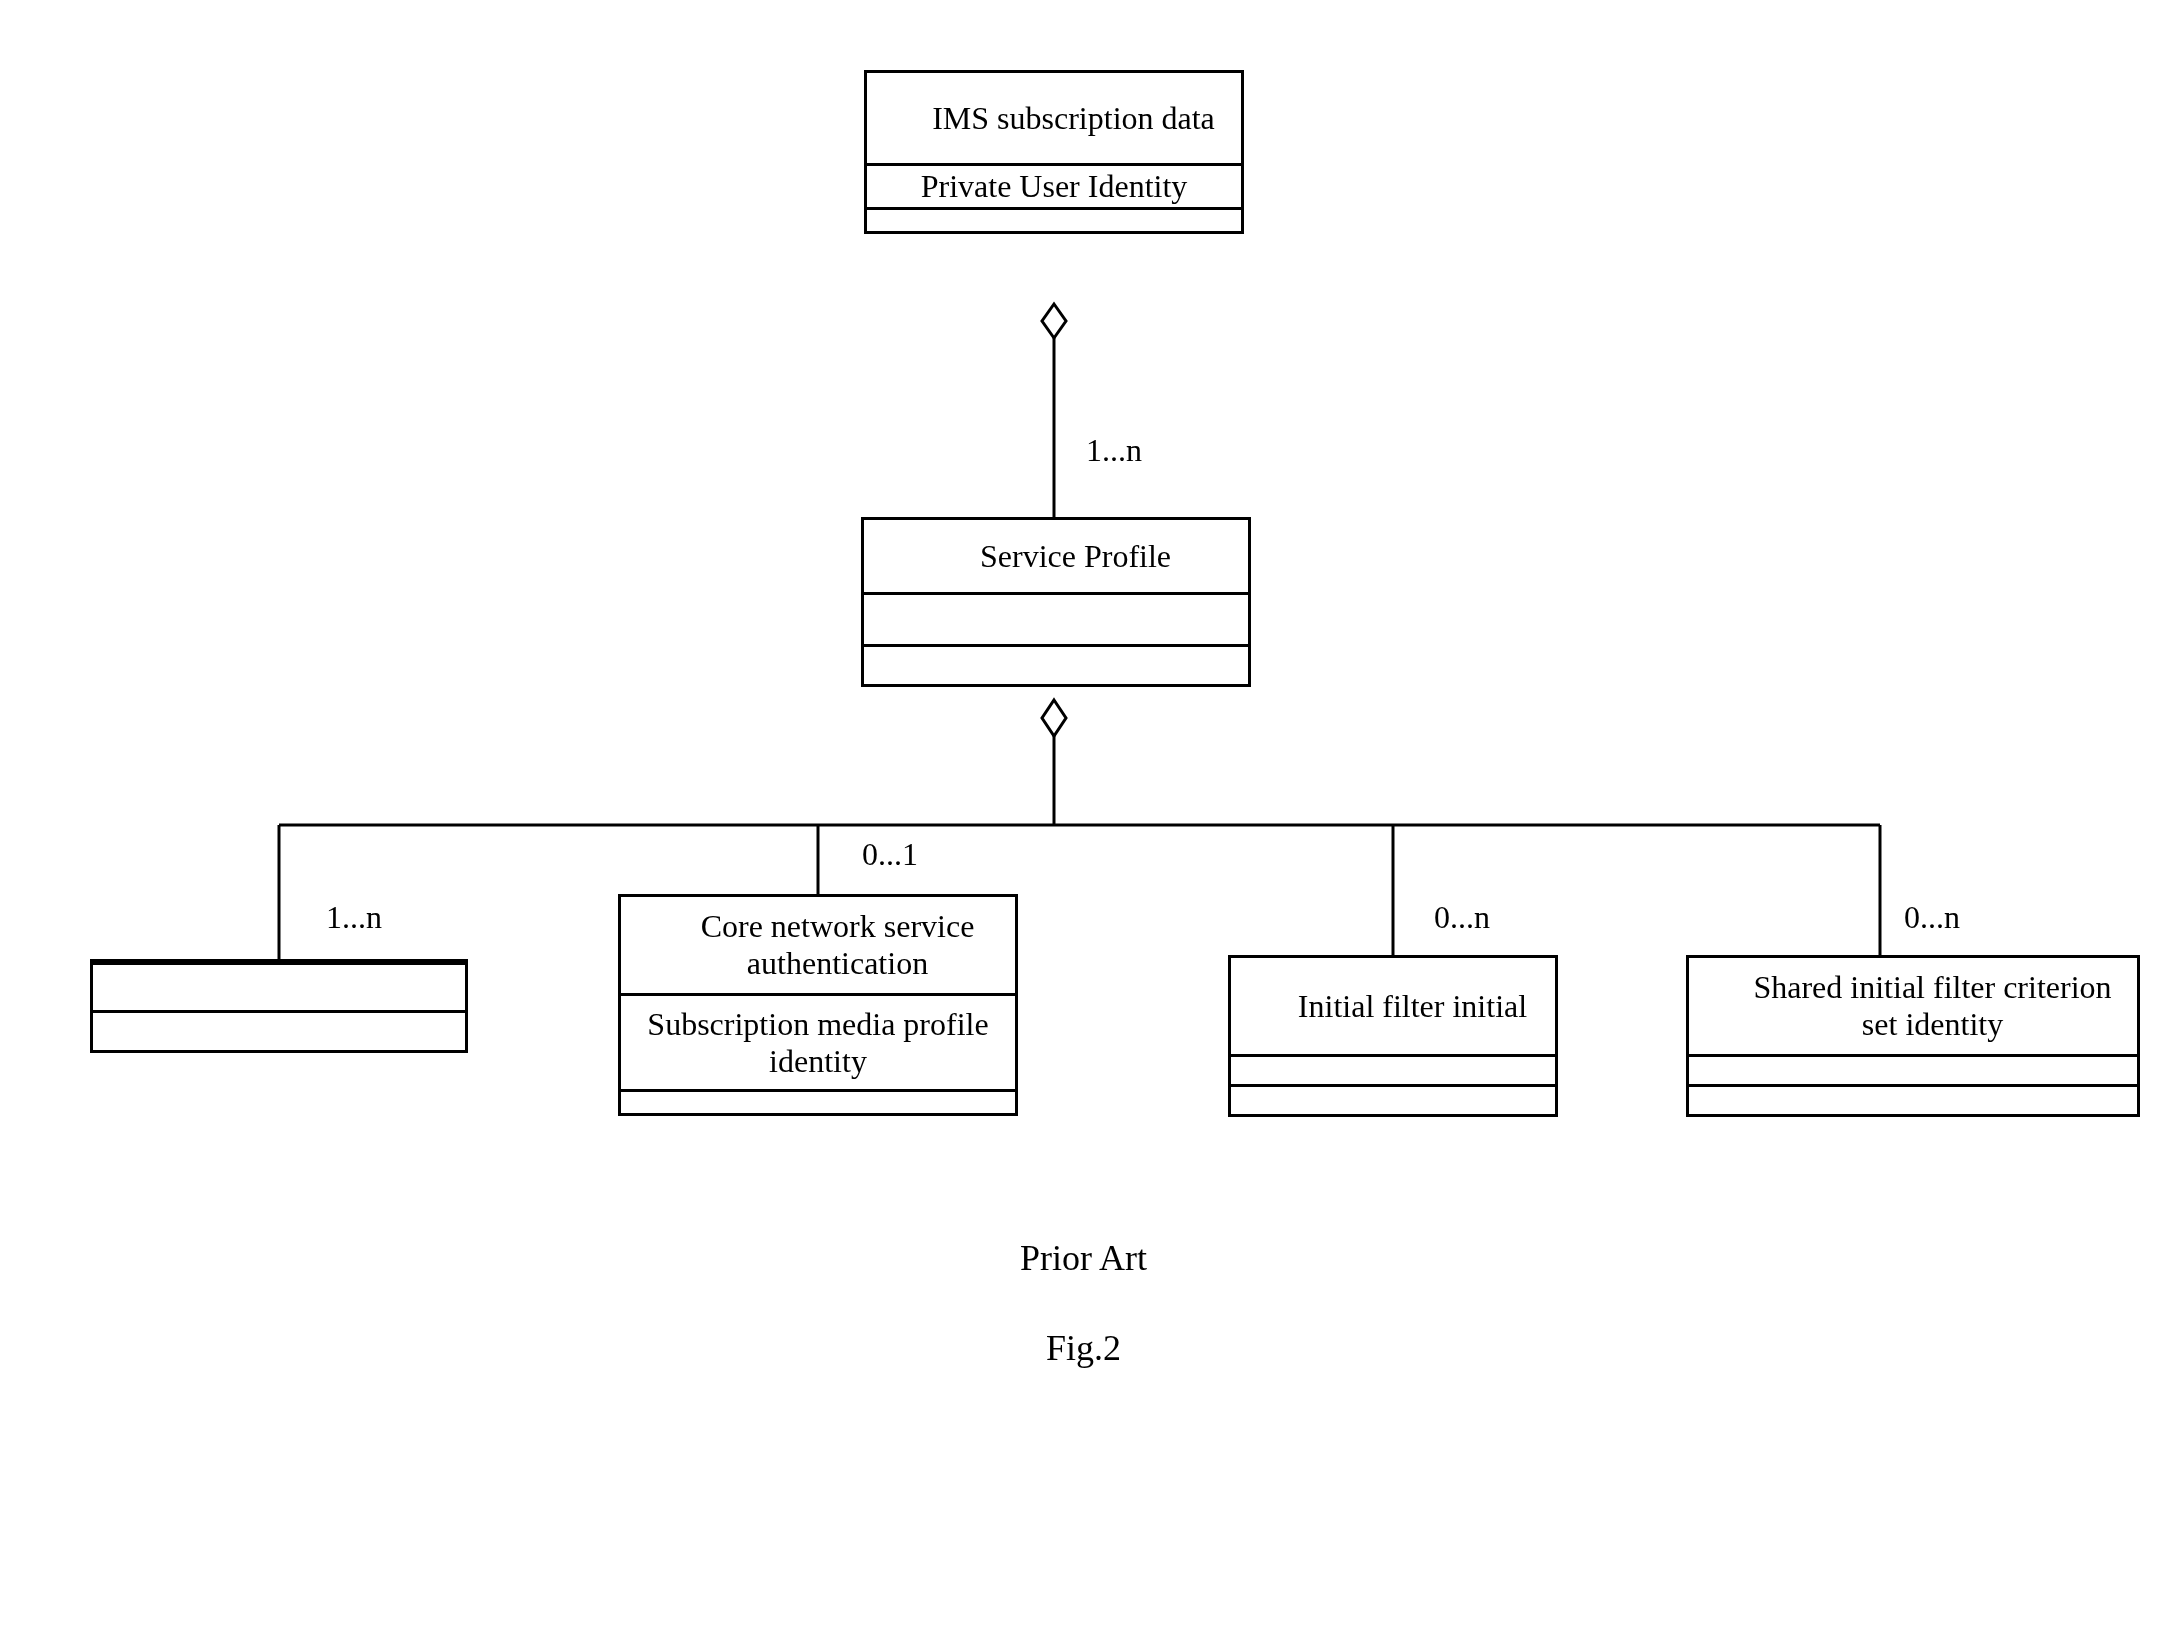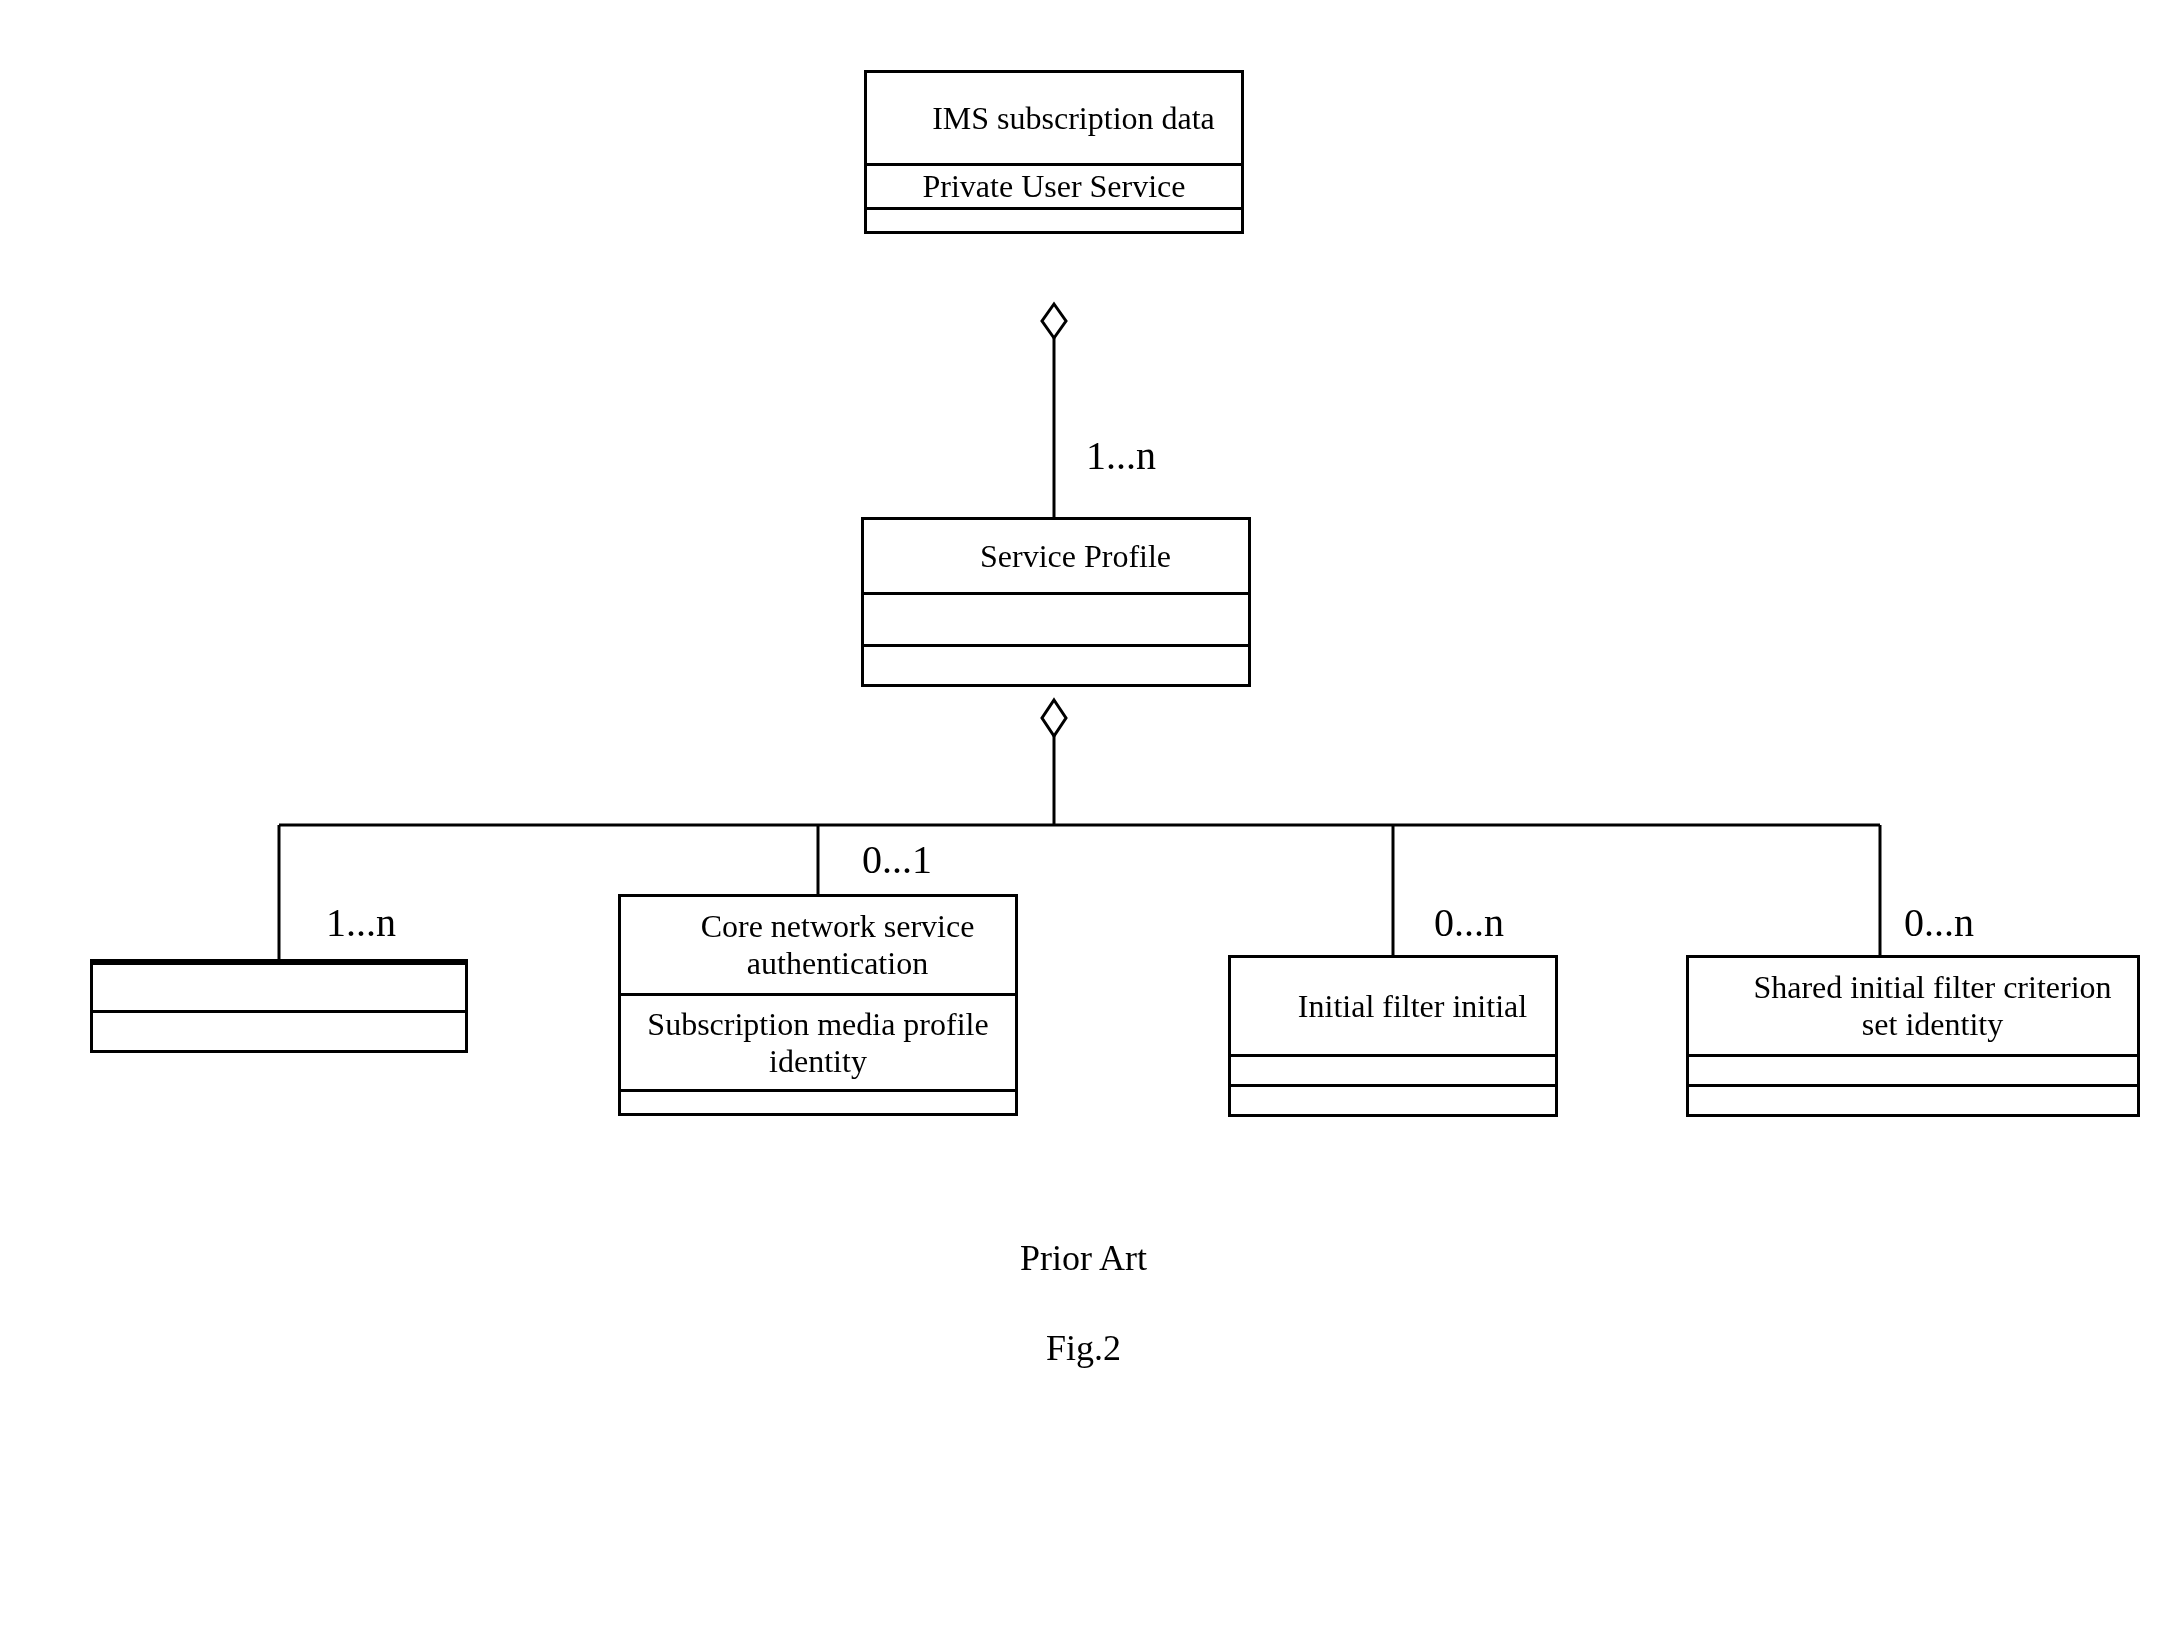--- a/index.html
+++ b/index.html
@@ -25,21 +25,21 @@
     min-height: 30px;
     display: flex;
     align-items: center;
     justify-content: center;
     line-height: 1.15;
   }
   .uml-section.first { border-top: none; padding-left: 47px; }
   .uml-section.thin { min-height: 24px; padding: 0; }
   .mult-label {
     position: absolute;
-    font-size: 40px;
+    font-size: 32px;
     background: #fff;
     padding: 0 4px;
   }
   .caption {
     position: absolute;
     width: 100%;
     text-align: center;
     font-size: 36px;
   }
   svg.connectors {
@@ -50,21 +50,21 @@
   }
 </style>
 </head>
 <body>
 
 <div class="uml-box" style="left:864px; top:70px; width:380px;">
   <div class="uml-section first" style="min-height:90px;">
     <span>IMS subscription data</span>
   </div>
   <div class="uml-section">
-    <span>Private User Service</span>
+    <span>Private User Identity</span>
   </div>
   <div class="uml-section thin"></div>
 </div>
 
 <div class="uml-box" style="left:861px; top:517px; width:390px;">
   <div class="uml-section first" style="min-height:72px;">
     <span>Service Profile</span>
   </div>
   <div class="uml-section" style="min-height:52px;"></div>
   <div class="uml-section" style="min-height:40px;"></div>

